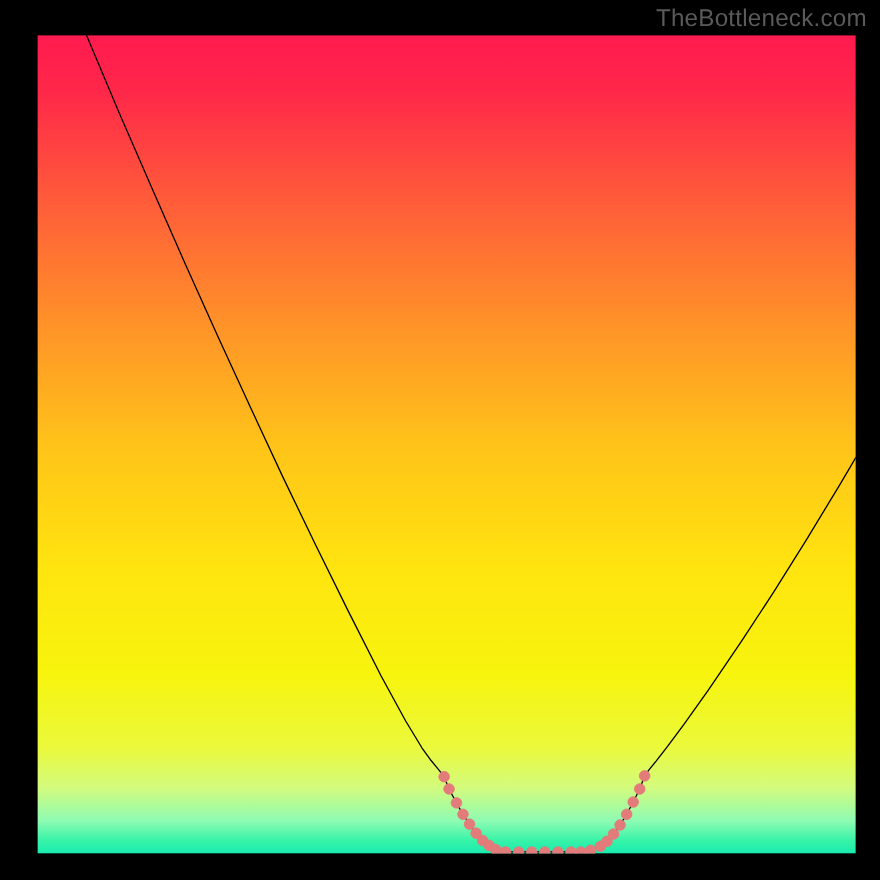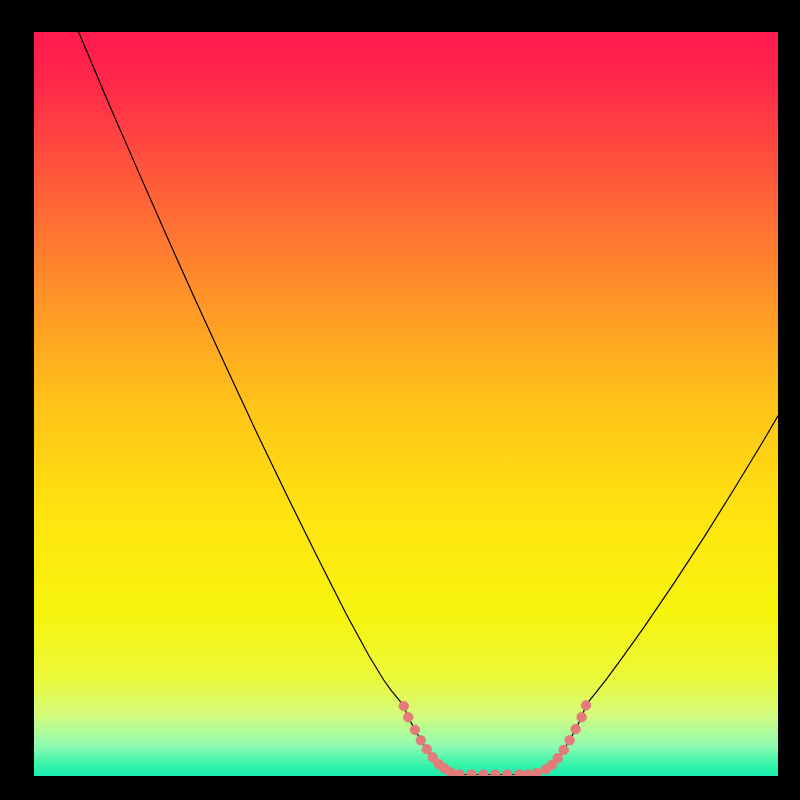--- a/index.html
+++ b/index.html
@@ -46,20 +46,21 @@
   }
   .enter-dot {
     fill: #e37b7a;
     stroke: #e37b7a;
   }
 </style>
 </head>
 <body>
 
 <div class="viewport">
+  <div class="watermark">TheBottleneck.com</div>
 
   <div class="plot-wrap">
     <svg id="chart-svg" width="744" height="744" viewBox="0 0 1000 1000" preserveAspectRatio="none">
       <defs>
         <linearGradient id="bg-grad" x1="0" y1="0" x2="0" y2="1">
             <stop offset="0%" stop-color="#ff1a4f"></stop>
             <stop offset="7.000000000000001%" stop-color="#ff2849"></stop>
             <stop offset="20%" stop-color="#ff5b3a"></stop>
             <stop offset="35%" stop-color="#ff9129"></stop>
             <stop offset="50%" stop-color="#ffc319"></stop>

